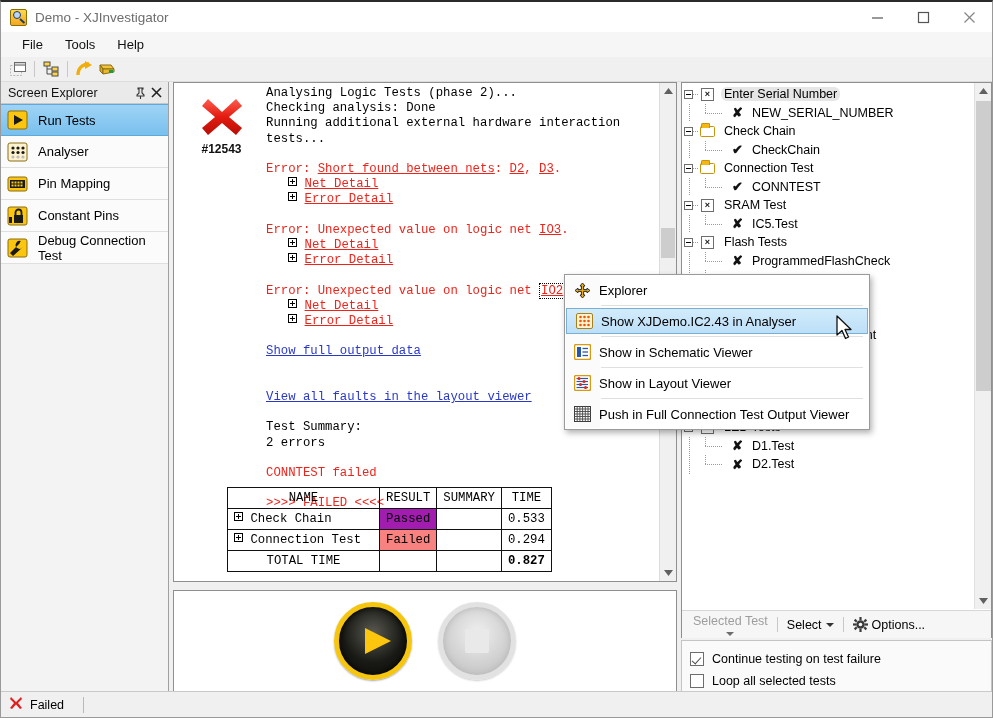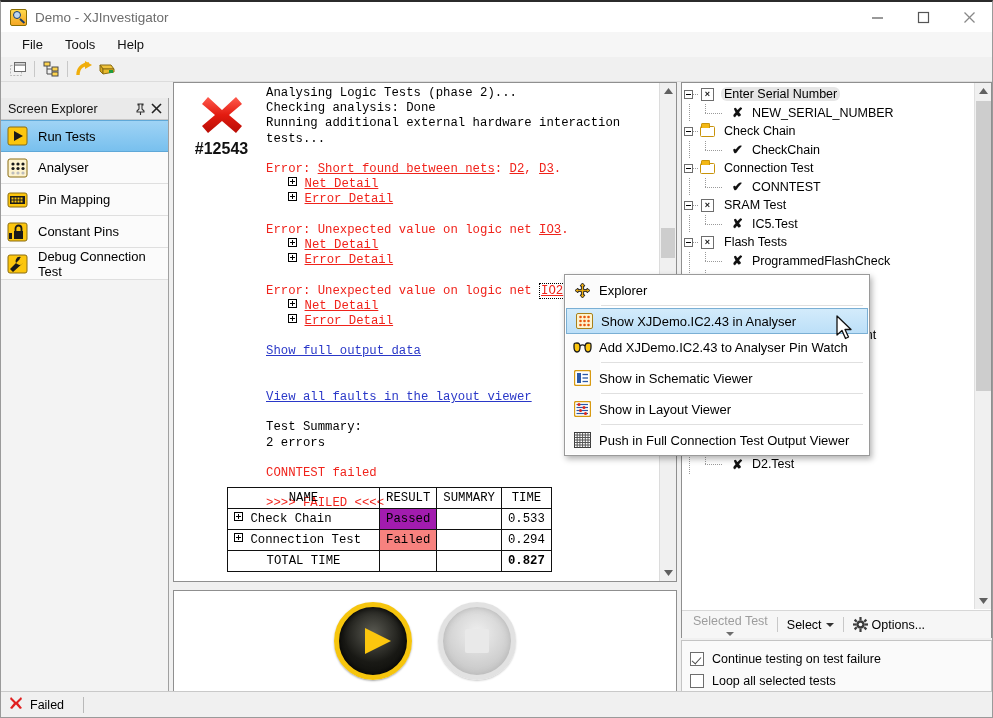--- a/index.html
+++ b/index.html
@@ -70,21 +70,21 @@
     background:#f0f0f0;
     display:flex; align-items:center; padding-left: 6px;
     border-bottom:1px solid #dcdcdc;
   }
   .tbsep { width:1px; height:16px; background:#c8c8c8; margin:0 5px; }
   .tbbtn { width:22px; height:21px; display:flex; align-items:center; justify-content:center; }
 
   
   #sidebar {
     position:absolute; left:0; top:80px; width:168px; height:610px;
-    background:#f3f3f3; border-right:1px solid #a0a0a0;margin-top:16px;
+    background:#f3f3f3; border-right:1px solid #a0a0a0;
   }
   #sbhead {
     height:22px; background:#eaeaea; border-bottom:1px solid #c7c7c7;
     display:flex; align-items:center; padding:0 4px 0 7px; font-size:12.5px; color:#111;
   }
   #sbhead .sptitle { flex:1; }
   #sbhead .sbtn { width:16px; height:16px; display:flex; align-items:center; justify-content:center; color:#333; }
   .sbitem {
     height:32px; display:flex; align-items:center; padding-left:6px; gap:9px;
     border-bottom:1px solid #dfdfdf; font-size:13px; background:#fbfbfb;
@@ -102,21 +102,21 @@
   }
   #out-scroll { position:absolute; right:0; top:0; width:17px; height:498px; background:#f0f0f0; border-left:1px solid #dcdcdc;}
   #out-scroll .arr { width:17px; height:17px; display:flex; align-items:center; justify-content:center; color:#555;}
   #out-scroll .thumb {
     position:absolute; left:1px; width:14px; background:#cdcdcd;
   }
   #badge {
     position:absolute; left:10px; top:8px; width:75px; height:70px;
     display:flex; flex-direction:column; align-items:center; justify-content:center;
   }
-  #badge .num { font-size:16px; font-weight:bold; color:#111; margin-top:4px; }
+  #badge .num { font-size:12px; font-weight:bold; color:#111; margin-top:4px; }
   #outtext {
     position:absolute; left:92px; top:3px; width:390px; height:490px;
     font-family: "Liberation Mono","DejaVu Sans Mono", monospace;
     font-size:12.3px; line-height:15.2px; color:#000; white-space:pre;
     overflow:hidden;
   }
   .err { color:#f0231b; }
   .lnk { color:#f0231b; text-decoration:underline; }
   .lnkb { color:#2a38c8; text-decoration:underline; }
   .plus {
@@ -841,30 +841,20 @@
               <circle cx="12.5" cy="8" r="1.3"></circle>
         <circle cx="4.5" cy="12" r="1.3"></circle>
               <circle cx="8.5" cy="12" r="1.3"></circle>
               <circle cx="12.5" cy="12" r="1.3"></circle>
             </g>
           </svg>
       </span>
       <span class="cmlabel">Show XJDemo.IC2.43 in Analyser</span>
     </div>
 
-    <div class="cmi">
-      <span class="cmico">
-        <svg width="19" height="13">
-          <path d="M1 4 C1 2, 2 2, 4 2 C6 2, 7 3, 7 6 C7 9, 6 11, 4 11 C2 11, 1 9, 1 6 Z" fill="#fcc60e" stroke="#1a1a1a" stroke-width="1.3"></path>
-          <path d="M18 4 C18 2, 17 2, 15 2 C13 2, 12 3, 12 6 C12 9, 13 11, 15 11 C17 11, 18 9, 18 6 Z" fill="#fcc60e" stroke="#1a1a1a" stroke-width="1.3"></path>
-          <path d="M7 5 C8.5 3.6, 10.5 3.6, 12 5" fill="none" stroke="#1a1a1a" stroke-width="1.3"></path>
-        </svg>
-      </span>
-      <span class="cmlabel">Add XJDemo.IC2.43 to Analyser Pin Watch</span>
-    </div>
     <div class="cmsep"></div>
 
     <div class="cmi">
       <span class="cmico">
         <svg width="17" height="16">
             <rect x="0.5" y="0.5" width="16" height="15" rx="1.5" fill="#fff" stroke="#d79a12" stroke-width="1.4"></rect>
         <rect x="3" y="3" width="4" height="10" fill="#2a58a8"></rect>
         <g stroke="#2a58a8" stroke-width="1.3">
               <line x1="8.5" y1="4.5" x2="14" y2="4.5"></line>
               <line x1="8.5" y1="8" x2="14" y2="8"></line>

